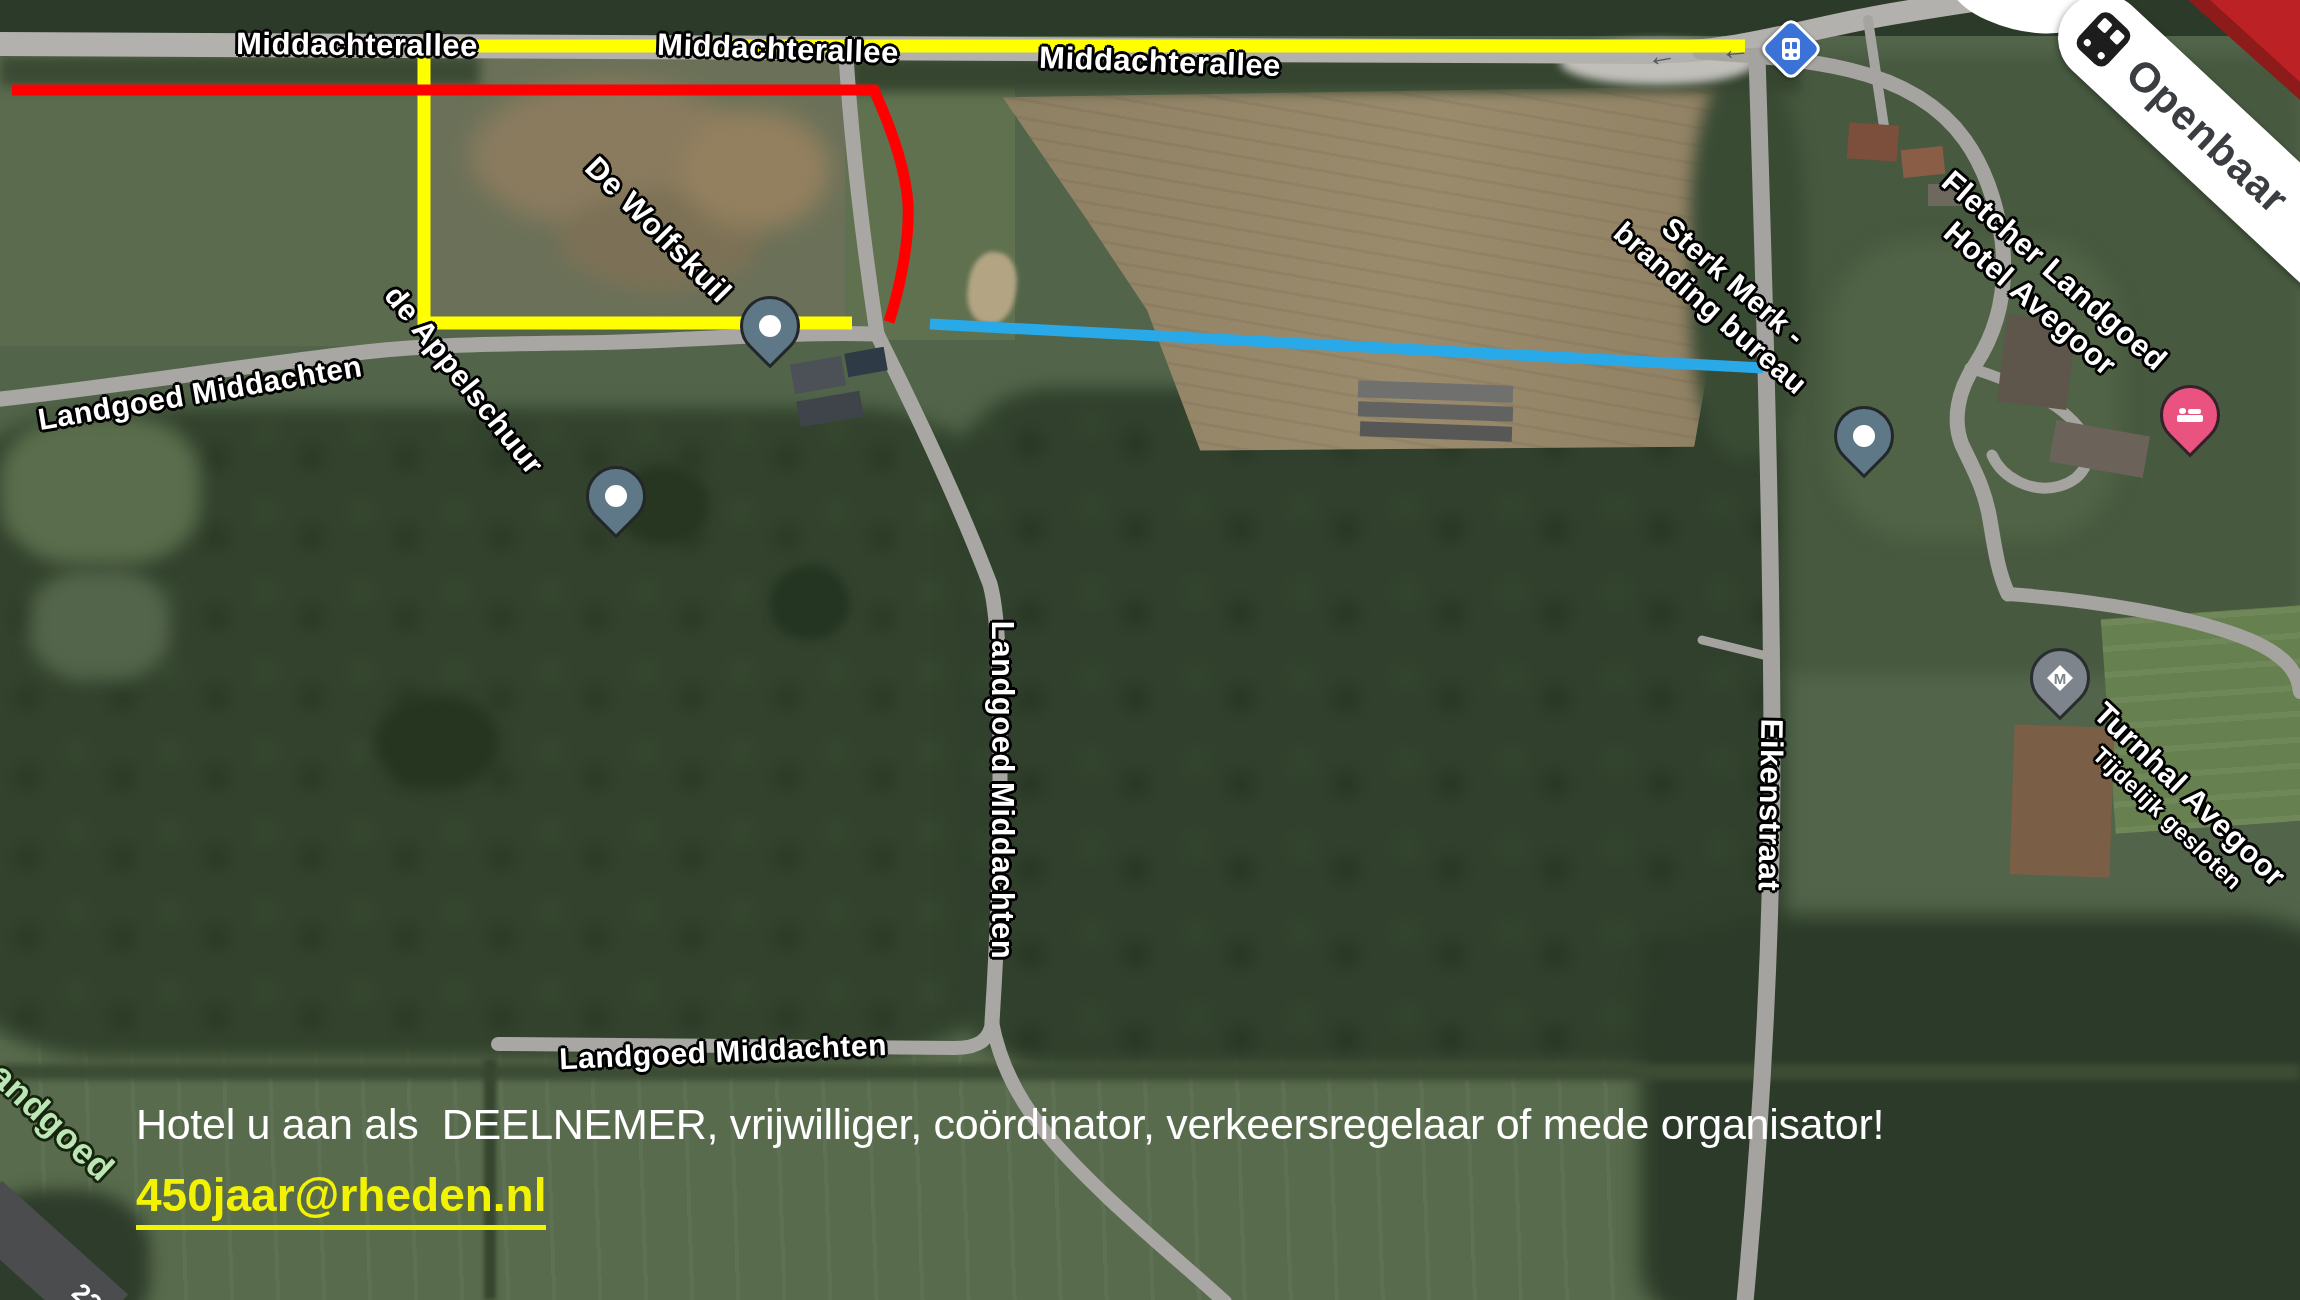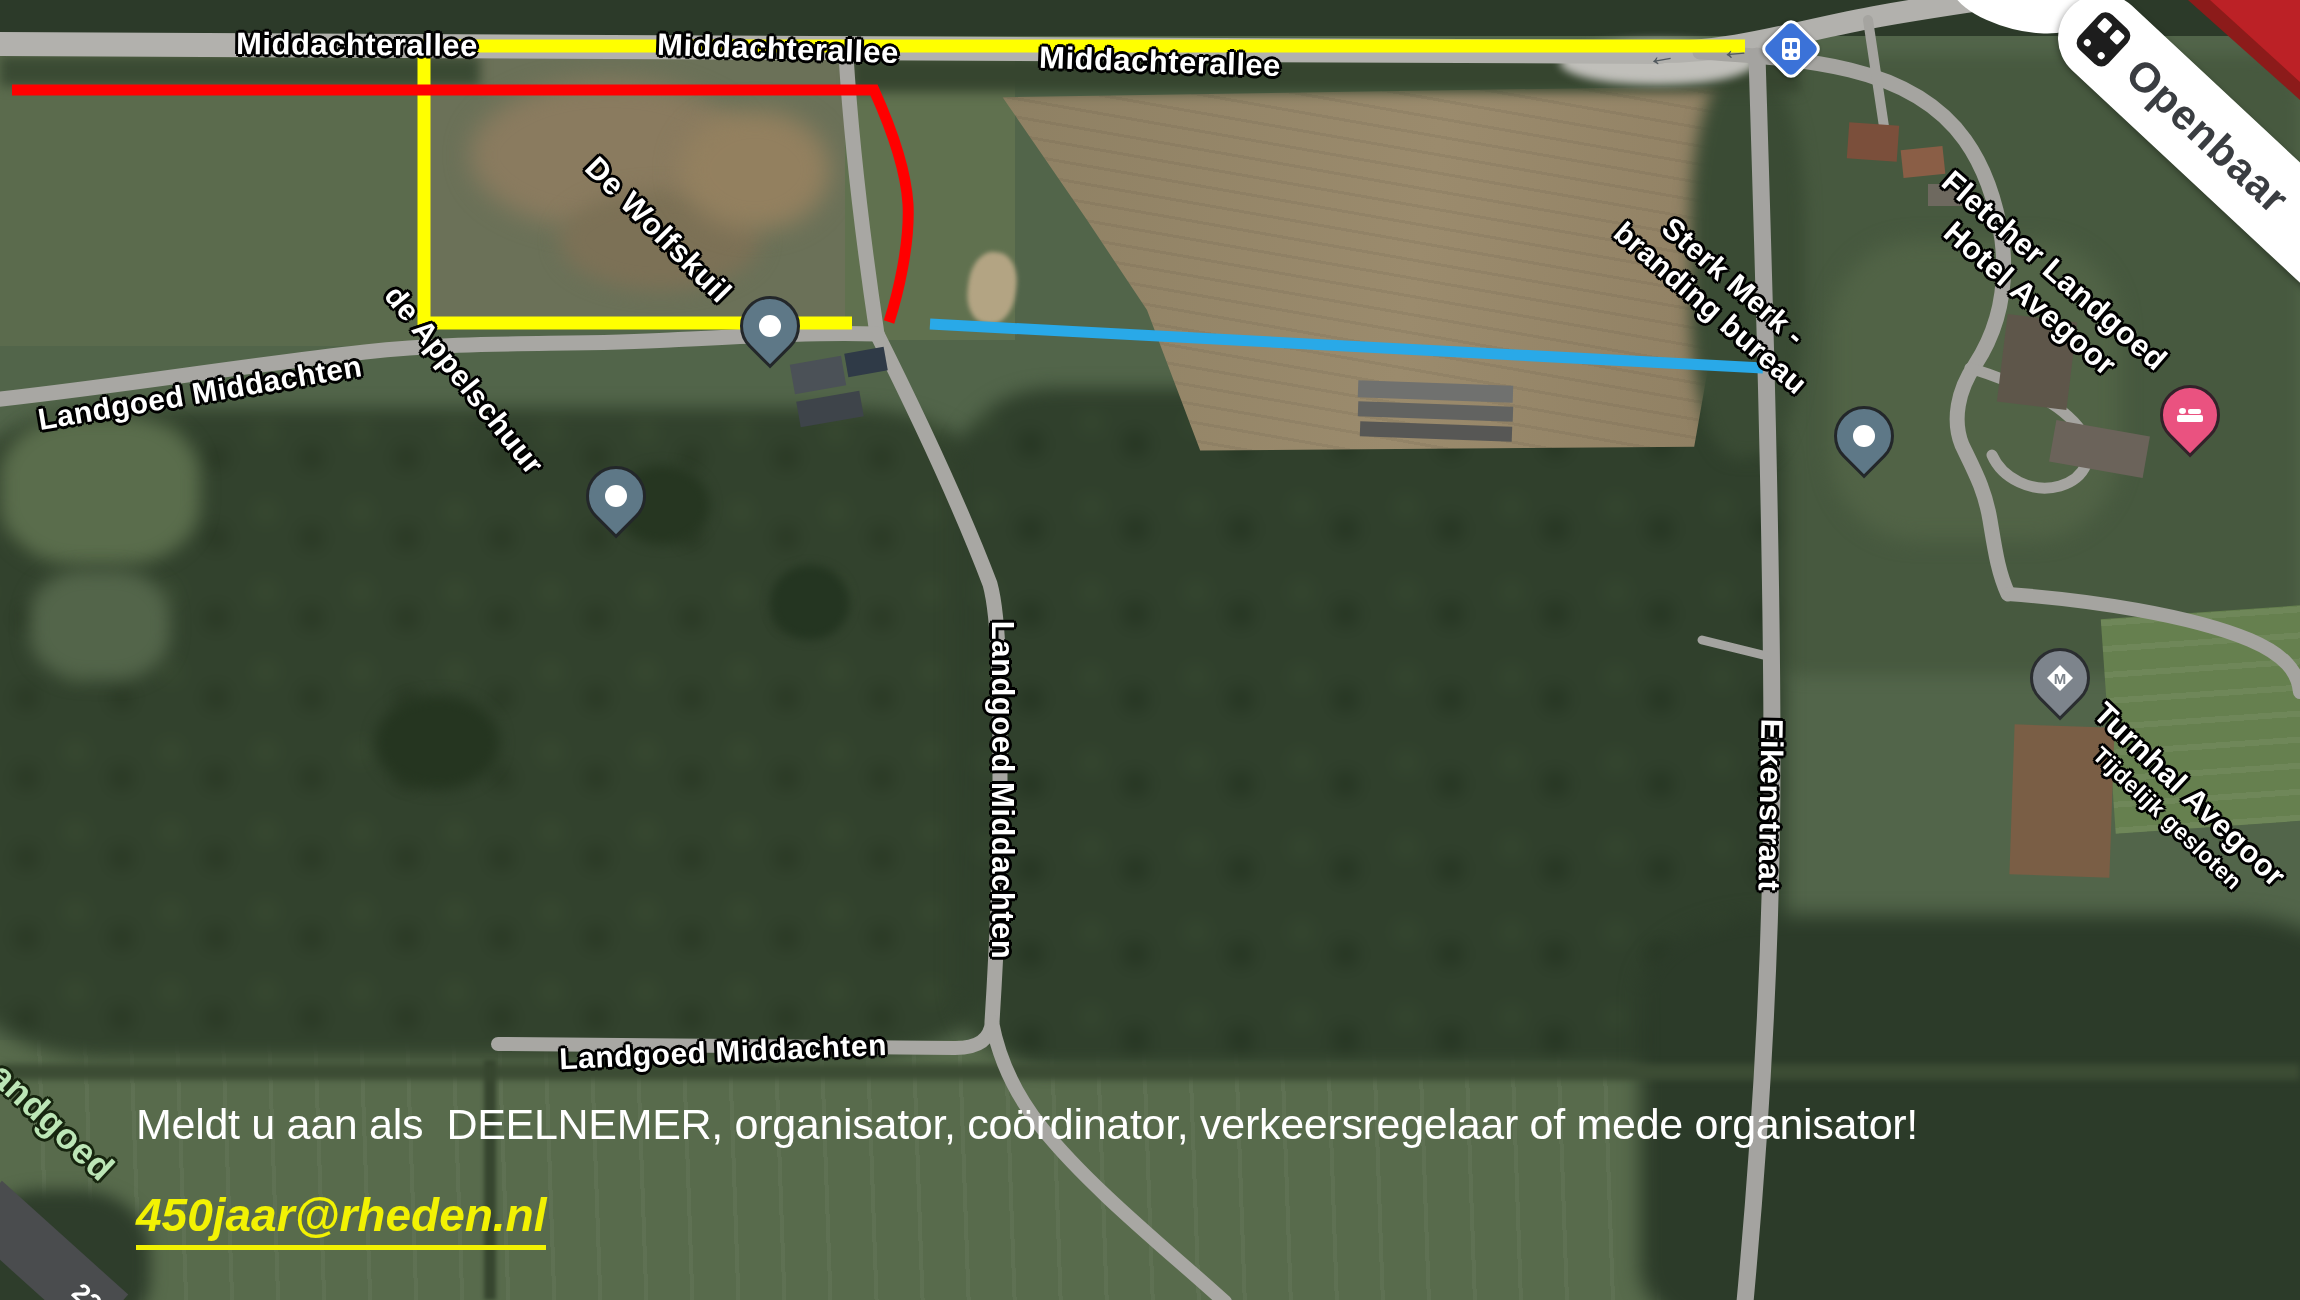--- a/index.html
+++ b/index.html
@@ -50,22 +50,22 @@
   .pill .txt{font-size:42px;font-weight:600;color:#3a3d41;letter-spacing:1px;}
   .train{width:40px;height:48px;background:#1d1d1d;border-radius:10px;position:relative;flex:0 0 auto;}
   .train:before{content:"";position:absolute;top:7px;left:6px;width:11px;height:12px;background:#fff;
         border-radius:2px;box-shadow:17px 0 0 #fff;}
   .train:after{content:"";position:absolute;bottom:7px;left:7px;width:7px;height:7px;border-radius:50%;
         background:#fff;box-shadow:19px 0 0 #fff;}
   .arrow{position:absolute;color:#50585d;font-size:30px;font-weight:700;pointer-events:none;}
   
   .cta1{position:absolute;left:136px;top:1100px;color:#fff;font-size:43px;white-space:pre;
         letter-spacing:-.3px;}
-  .cta2{position:absolute;left:136px;top:1168px;font-size:46px;font-style:italic;font-weight:600;
-        color:#f2f203;margin-top:20px;}
+  .cta2{position:absolute;left:136px;top:1168px;font-size:46px;font-weight:600;
+        color:#f2f203;}
   .cta2 span{border-bottom:5px solid #f2f203;padding-bottom:4px;cursor:pointer;}
   .roadtag{position:absolute;left:-40px;top:1230px;width:170px;height:60px;background:#4a4c4e;
         transform:rotate(42deg);display:flex;align-items:center;justify-content:flex-end;
         padding-right:14px;box-sizing:border-box;color:#fff;font-weight:700;font-size:26px;}
 </style>
 </head>
 <body>
 
 <div id="stage">
 
@@ -211,16 +211,16 @@
     <div class="glyph">
       <div class="dia">M</div>
     </div>
   </div>
 
   <svg class="layer" width="2300" height="1300" viewBox="0 0 2300 1300">
     <polygon points="2188,0 2300,0 2300,100" fill="#8c1b1a"></polygon>
     <polygon points="2210,0 2300,0 2300,82" fill="#bc2126"></polygon>
   </svg>
 
-  <div class="cta1">Meldt u aan als  DEELNEMER, organisator, coördinator, verkeersregelaar of mede organisator!</div>
+  <div class="cta1">Hotel u aan als  DEELNEMER, vrijwilliger, coördinator, verkeersregelaar of mede organisator!</div>
   <div class="cta2"><span>450jaar@rheden.nl</span></div>
 
 </div>
 
 </body></html>

